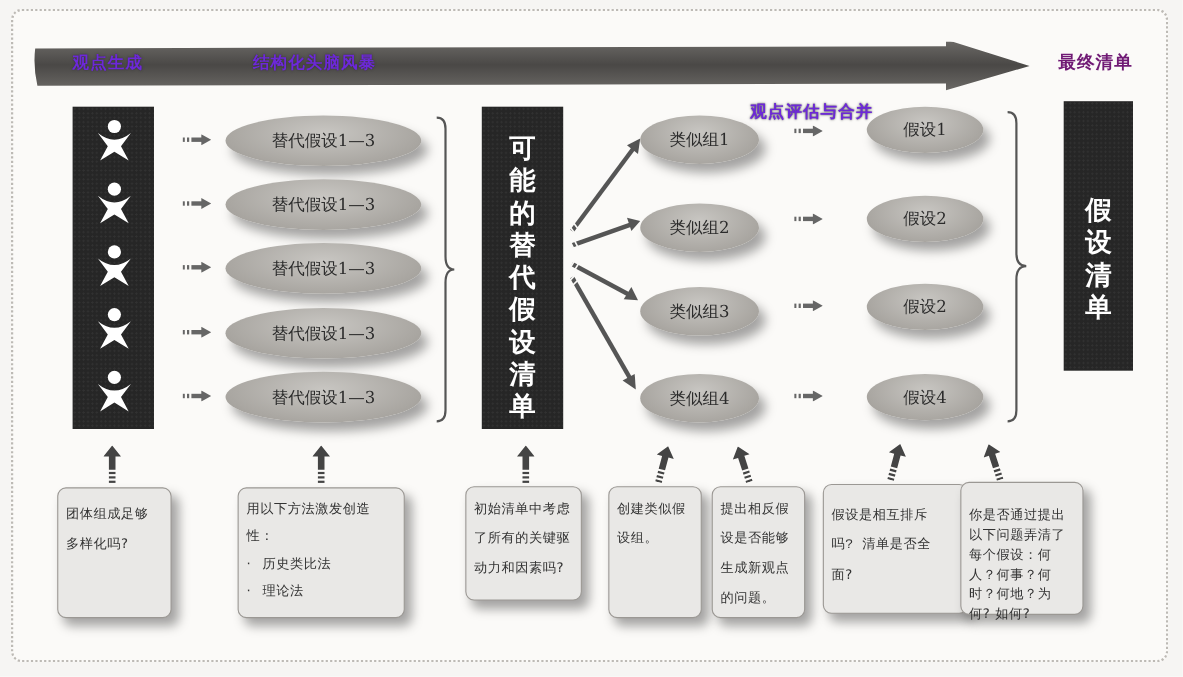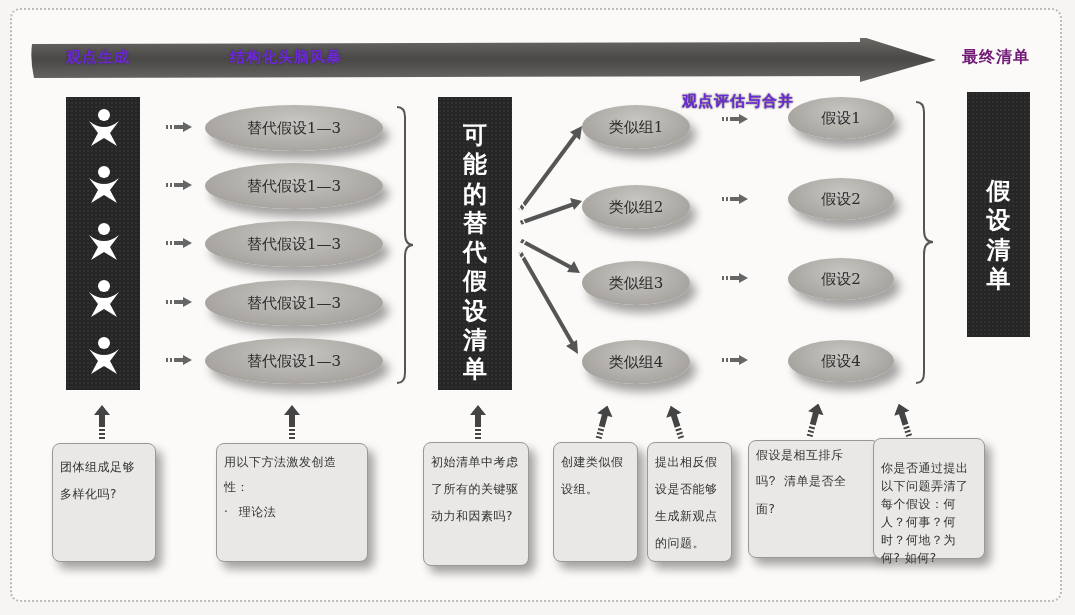--- a/index.html
+++ b/index.html
@@ -258,42 +258,43 @@
     <rect x="5" y="32" width="6" height="2" fill="#444"></rect>
   </svg>
 
 <div class="callout" style="left:52px; top:443px; width:104px; height:119px;">
   <span class="li-plain" style="display:block;">团体组成足够</span>
   <span style="display:block;">多样化吗?</span>
 </div>
 
 <div class="callout" style="left:216px; top:443px; width:152px; height:119px; line-height:25px; padding-top:6px;">
   <span style="display:block;">用以下方法激发创造性：</span>
+  <span class="li">历史类比法</span>
   <span class="li">理论法</span>
 </div>
 
-<div class="callout" style="left:423px; top:442px; width:106px; height:124px; padding-top:6px;">
+<div class="callout" style="left:423px; top:442px; width:106px; height:104px; padding-top:6px;">
   <span style="display:block;">初始清单中考虑</span>
   <span style="display:block;">了所有的关键驱</span>
   <span style="display:block;">动力和因素吗?</span>
 </div>
 
 <div class="callout" style="left:553px; top:442px; width:85px; height:120px; padding-top:6px;">
   <span style="display:block;">创建类似假</span>
   <span style="display:block;">设组。</span>
 </div>
 
 <div class="callout" style="left:647px; top:442px; width:85px; height:120px; padding-top:6px;">
   <span style="display:block;">提出相反假</span>
   <span style="display:block;">设是否能够</span>
   <span style="display:block;">生成新观点</span>
   <span style="display:block;">的问题。</span>
 </div>
 
-<div class="callout" style="left:748px; top:440px; width:132px; height:118px; padding-top:1px;">
+<div class="callout" style="left:748px; top:440px; width:132px; height:118px; padding-top:14px;">
   <span style="display:block;">假设是相互排斥</span>
   <span style="display:block;font-family:Liberation Mono, monospace;">吗? 清单是否全</span>
   <span style="display:block;">面?</span>
 </div>
 
 <div class="callout tight" style="left:873px; top:438px; width:112px; height:121px;">
   <span style="display:block;">你是否通过提出</span>
   <span style="display:block;">以下问题弄清了</span>
   <span style="display:block;">每个假设：何</span>
   <span style="display:block;">人？何事？何</span>

